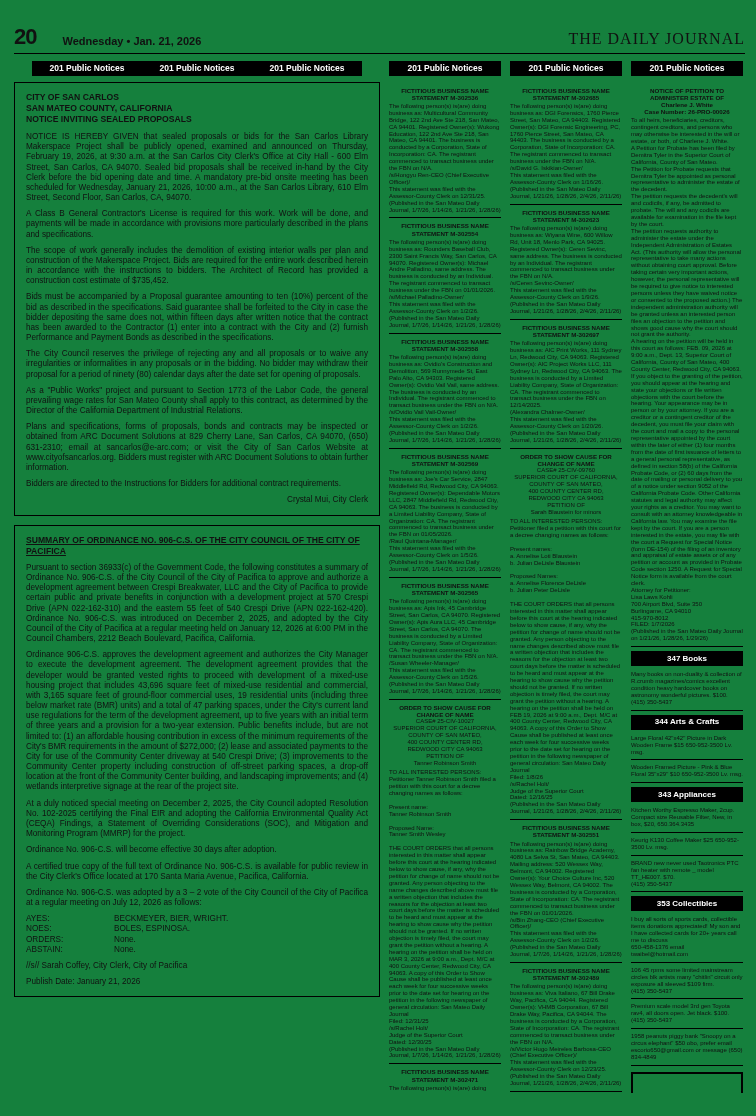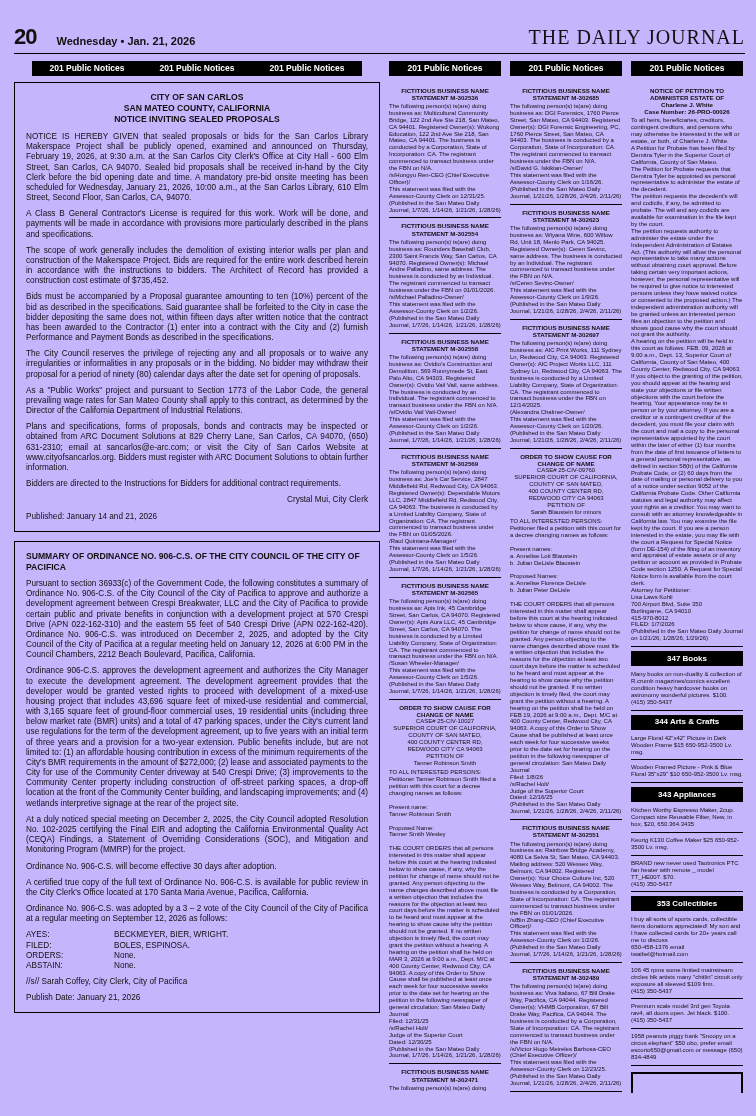--- a/index.html
+++ b/index.html
@@ -1,37 +1,37 @@
 <!DOCTYPE html>
 <html><head>
 <meta charset="utf-8">
 <style>
   html,body{margin:0;padding:0;background:#e8e8e4;}
-  #page{position:relative;width:756px;height:1116px;background:#c4b5fd;color:#111;
+  #page{position:relative;width:756px;height:1116px;background:#15803d;color:#111;
         font-family:"Liberation Sans",sans-serif;overflow:hidden;box-sizing:border-box;
         padding:26px 11px 8px 14px;}
   
   .hdr{display:flex;align-items:flex-end;border-bottom:1.5px solid #000;padding-bottom:5px;}
   .pageno{font-size:22px;font-weight:bold;letter-spacing:-1px;line-height:1;}
-  .issuedate{font-size:11px;font-weight:bold;margin-left:20px;line-height:1.2;}
-  .masthead{margin-left:auto;font-family:"Liberation Serif",serif;font-size:20px;letter-spacing:1px;line-height:1.1;}
+  .issuedate{font-size:11px;font-weight:bold;margin-left:26px;line-height:1.2;}
+  .masthead{margin-left:auto;font-family:"Liberation Serif",serif;font-size:16px;letter-spacing:1px;line-height:1.1;}
   
   .grid{display:grid;grid-template-columns:366px 112px 112px 112px;column-gap:9px;margin-top:7px;}
   .barrow{display:flex;justify-content:center;margin-bottom:6px;}
   .cat-bar{background:#000;color:#fff;font-size:8.5px;font-weight:bold;text-align:center;
            padding:3px 0;line-height:1;}
   .leftbars .cat-bar{width:110px;}
   .ncol .cat-bar{width:100%;margin-bottom:5px;box-sizing:border-box;}
   .ncol{overflow:hidden;height:1032px;font-size:6px;line-height:6.9px;}
   .leftcol{overflow:hidden;height:1032px;}
   
   .lbox{border:1.5px solid #000;padding:9px 11px;font-size:8.2px;line-height:1.24;text-align:justify;box-sizing:border-box;}
   .lbox + .lbox{margin-top:9px;}
-  .lbox .ctitle{text-align:center;font-weight:bold;font-size:8.6px;line-height:1.3;}
-  .lbox .ltitle{font-weight:bold;font-size:8.6px;text-align:left;line-height:1.3;margin-bottom:6px;}
+  .lbox .ctitle{text-align:left;font-weight:bold;font-size:8.6px;line-height:1.3;}
+  .lbox .ltitle{font-weight:bold;font-size:8.6px;text-align:left;line-height:1.3;margin-bottom:6px;text-decoration:underline;}
   .lbox p{margin:4px 0 6px 0;}
   .sig{text-align:right;margin-top:4px;}
   .pub{margin-top:6px;text-align:left;}
   .voterow{display:flex;margin:0;}
   .voterow .vl{width:88px;}
   
   .col-item{border-bottom:1px solid #000;padding-bottom:4px;margin-bottom:4px;}
   .n-title{font-weight:bold;text-align:center;font-size:6.2px;line-height:7.2px;}
   .n-center{text-align:center;line-height:7px;}
   .n-body{white-space:pre-line;margin-top:2px;text-align:left;}
@@ -67,37 +67,36 @@
         <div class="ctitle" style="margin-bottom:7px;">NOTICE INVITING SEALED PROPOSALS</div>
         <p>NOTICE IS HEREBY GIVEN that sealed proposals or bids for the San Carlos Library Makerspace Project shall be publicly opened, examined and announced on Thursday, February 19, 2026, at 9:30 a.m. at the San Carlos City Clerk's Office at City Hall - 600 Elm Street, San Carlos, CA 94070. Sealed bid proposals shall be received in-hand by the City Clerk before the bid opening date and time. A mandatory pre-bid onsite meeting has been scheduled for Wednesday, January 21, 2026, 10:00 a.m., at the San Carlos Library, 610 Elm Street, Second Floor, San Carlos, CA, 94070.</p>
         <p>A Class B General Contractor's License is required for this work. Work will be done, and payments will be made in accordance with provisions more particularly described in the plans and specifications.</p>
         <p>The scope of work generally includes the demolition of existing interior walls per plan and construction of the Makerspace Project. Bids are required for the entire work described herein in accordance with the instructions to bidders.  The Architect of Record has provided a construction cost estimate of $735,452.</p>
         <p>Bids must be accompanied by a Proposal guarantee amounting to ten (10%) percent of the bid as described in the specifications. Said guarantee shall be forfeited to the City in case the bidder depositing the same does not, within fifteen days after written notice that the contract has been awarded to the Contractor (1) enter into a contract with the City and (2) furnish Performance and Payment Bonds as described in the specifications.</p>
         <p>The City Council reserves the privilege of rejecting any and all proposals or to waive any irregularities or informalities in any proposals or in the bidding. No bidder may withdraw their proposal for a period of ninety (80) calendar days after the date set for opening of proposals.</p>
         <p>As a "Public Works" project and pursuant to Section 1773 of the Labor Code, the general prevailing wage rates for San Mateo County shall apply to this contract, as determined by the Director of the California Department of Industrial Relations.</p>
         <p>Plans and specifications, forms of proposals, bonds and contracts may be inspected or obtained from ARC Document Solutions at 829 Cherry Lane, San Carlos, CA 94070, (650) 631-2310; email at sancarlos@e-arc.com; or visit the City of San Carlos Website at www.cityofsancarlos.org. Bidders must register with ARC Document Solutions to obtain further information.</p>
         <p>Bidders are directed to the Instructions for Bidders for additional contract requirements.</p>
         <div class="sig">Crystal Mui, City Clerk</div>
-        <div class="pub">Published: January 14 and 21, 2026</div>
       </div>
 
       <div class="lbox">
         <div class="ltitle">SUMMARY OF ORDINANCE NO. 906-C.S. OF THE CITY COUNCIL OF THE CITY OF PACIFICA</div>
         <p>Pursuant to section 36933(c) of the Government Code, the following constitutes a summary of Ordinance No. 906-C.S. of the City Council of the City of Pacifica to approve and authorize a development agreement between Crespi Breakwater, LLC and the City of Pacifica to provide certain public and private benefits in conjunction with a development project at 570 Crespi Drive (APN 022-162-310) and the eastern 55 feet of 540 Crespi Drive (APN 022-162-420).  Ordinance No. 906-C.S. was introduced on December 2, 2025, and adopted by the City Council of the City of Pacifica at a regular meeting held on January 12, 2026 at 6:00 PM in the Council Chambers, 2212 Beach Boulevard, Pacifica, California.</p>
         <p>Ordinance 906-C.S. approves the development agreement and authorizes the City Manager to execute the development agreement. The development agreement provides that the developer would be granted vested rights to proceed with development of a mixed-use housing project that includes 43,696 square feet of mixed-use residential and commercial, with 3,165 square feet of ground-floor commercial uses, 19 residential units (including three below market rate (BMR) units) and a total of 47 parking spaces, under the City's current land use regulations for the term of the development agreement, up to five years with an initial term of three years and a provision for a two-year extension. Public benefits include, but are not limited to:  (1) an affordable housing contribution in excess of the minimum requirements of the City's BMR requirements in the amount of $272,000; (2) lease and associated payments to the City for use of the Community Center driveway at 540 Crespi Drive; (3) improvements to the Community Center property including construction of off-street parking spaces, a drop-off location at the front of the Community Center building, and landscaping improvements; and (4) wetlands interpretive signage at the rear of the project site.</p>
         <p>At a duly noticed special meeting on December 2, 2025, the City Council adopted Resolution No. 102-2025 certifying the Final EIR and adopting the California Environmental Quality Act (CEQA) Findings, a Statement of Overriding Considerations (SOC), and Mitigation and Monitoring Program (MMRP) for the project.</p>
         <p>Ordinance No. 906-C.S. will become effective 30 days after adoption.</p>
         <p>A certified true copy of the full text of Ordinance No. 906-C.S. is available for public review in the City Clerk's Office located at 170 Santa Maria Avenue, Pacifica, California.</p>
-        <p>Ordinance No. 906-C.S. was adopted by a 3 – 2 vote of the City Council of the City of Pacifica at a regular meeting on September 12, 2026 as follows:</p>
+        <p>Ordinance No. 906-C.S. was adopted by a 3 – 2 vote of the City Council of the City of Pacifica at a regular meeting on July 12, 2026 as follows:</p>
         <div class="voterow">
             <span class="vl">AYES:</span>
             <span>BECKMEYER, BIER, WRIGHT.</span>
           </div>
         <div class="voterow">
-            <span class="vl">FILED:</span>
+            <span class="vl">NOES:</span>
             <span>BOLES, ESPINOSA.</span>
           </div>
         <div class="voterow">
             <span class="vl">ORDERS:</span>
             <span>None.</span>
           </div>
         <div class="voterow" style="margin-bottom:6px;align-items:flex-end;">
             <span class="vl">ABSTAIN:</span>
             <span>None.</span>
           </div>

